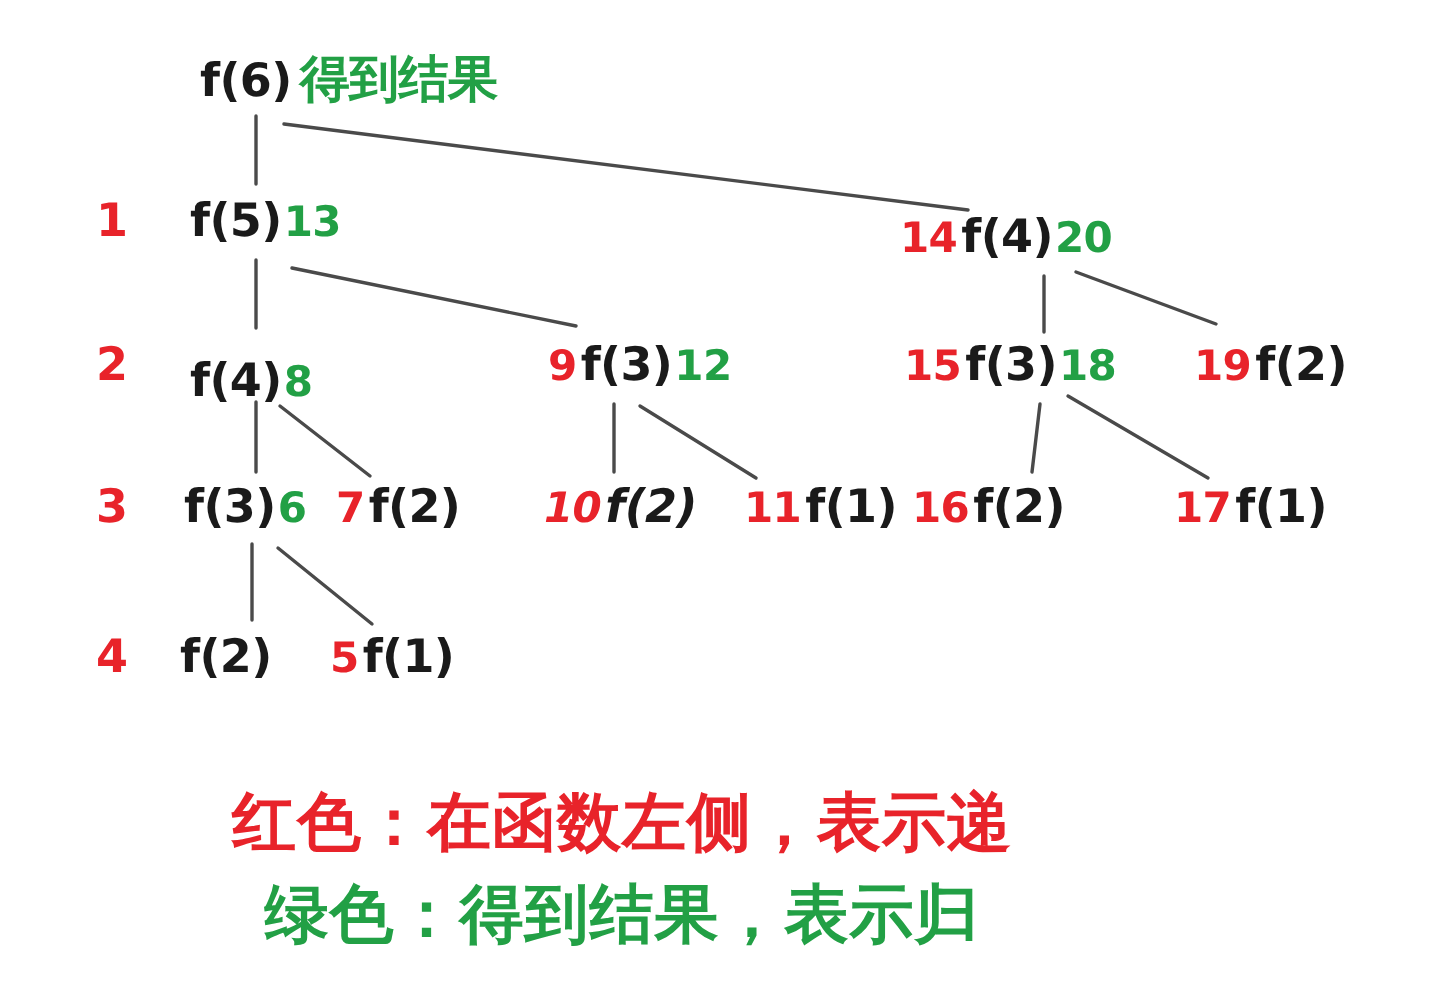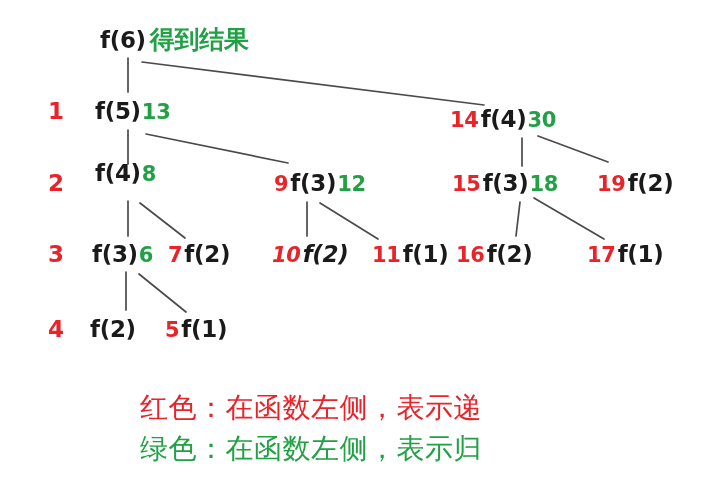--- a/index.html
+++ b/index.html
@@ -59,23 +59,24 @@
     color: #22a045;
     font-size: 25px;
     font-weight: 600;
     margin-left: 4px;
   }
   .legend {
     position: absolute;
     left: 0;
     width: 622px;
     text-align: center;
-    font-size: 28px;
+    font-size: 32px;
     line-height: 1.45;
     letter-spacing: 0.5px;
+    font-weight: bold;
   }
   .legend-red { color: #e8232a; }
   .legend-green { color: #22a045; }
 </style>
 </head>
 <body>
 
 <div id="canvas">
 
   <svg class="edges" viewBox="0 0 726 500" xmlns="http://www.w3.org/2000/svg">
@@ -99,33 +100,33 @@
 
   <div id="depth-layer">
       <div class="depth-label" style="left: 48px; top: 100px;">1</div>
       <div class="depth-label" style="left: 48px; top: 172px;">2</div>
       <div class="depth-label" style="left: 48px; top: 243px;">3</div>
       <div class="depth-label" style="left: 48px; top: 318px;">4</div>
     </div>
   <div id="node-layer">
       <div class="node" style="left: 100px; top: 27px;"><span class="call">f(6)</span><span class="root-note">得到结果</span></div>
       <div class="node" style="left: 95px; top: 100px;"><span class="call">f(5)</span><span class="post">13</span></div>
-      <div class="node" style="left: 95px; top: 162px;"><span class="call">f(4)</span><span class="post">8</span></div>
+      <div class="node" style="left: 95px; top: 180px;"><span class="call">f(4)</span><span class="post">8</span></div>
       <div class="node" style="left: 92px; top: 243px;"><span class="call">f(3)</span><span class="post">6</span></div>
       <div class="node" style="left: 90px; top: 318px;"><span class="call">f(2)</span></div>
       <div class="node" style="left: 165px; top: 318px;"><span class="pre">5</span><span class="call">f(1)</span></div>
       <div class="node" style="left: 168px; top: 243px;"><span class="pre">7</span><span class="call">f(2)</span></div>
       <div class="node" style="left: 274px; top: 172px;"><span class="pre">9</span><span class="call">f(3)</span><span class="post">12</span></div>
       <div class="node" style="left: 272px; top: 243px; font-style: italic;"><span class="pre">10</span><span class="call">f(2)</span></div>
       <div class="node" style="left: 372px; top: 243px;"><span class="pre">11</span><span class="call">f(1)</span></div>
-      <div class="node" style="left: 450px; top: 108px;"><span class="pre">14</span><span class="call">f(4)</span><span class="post">30</span></div>
+      <div class="node" style="left: 450px; top: 108px;"><span class="pre">14</span><span class="call">f(4)</span><span class="post">20</span></div>
       <div class="node" style="left: 452px; top: 172px;"><span class="pre">15</span><span class="call">f(3)</span><span class="post">18</span></div>
       <div class="node" style="left: 597px; top: 172px;"><span class="pre">19</span><span class="call">f(2)</span></div>
       <div class="node" style="left: 456px; top: 243px;"><span class="pre">16</span><span class="call">f(2)</span></div>
       <div class="node" style="left: 587px; top: 243px;"><span class="pre">17</span><span class="call">f(1)</span></div>
     </div>
 
   <div class="legend" style="top: 388px; left: 0px;">
     <div class="legend-red">红色：在函数左侧，表示递</div>
-    <div class="legend-green">绿色：在函数左侧，表示归</div>
+    <div class="legend-green">绿色：得到结果，表示归</div>
   </div>
 
 </div>
 
 </body></html>

